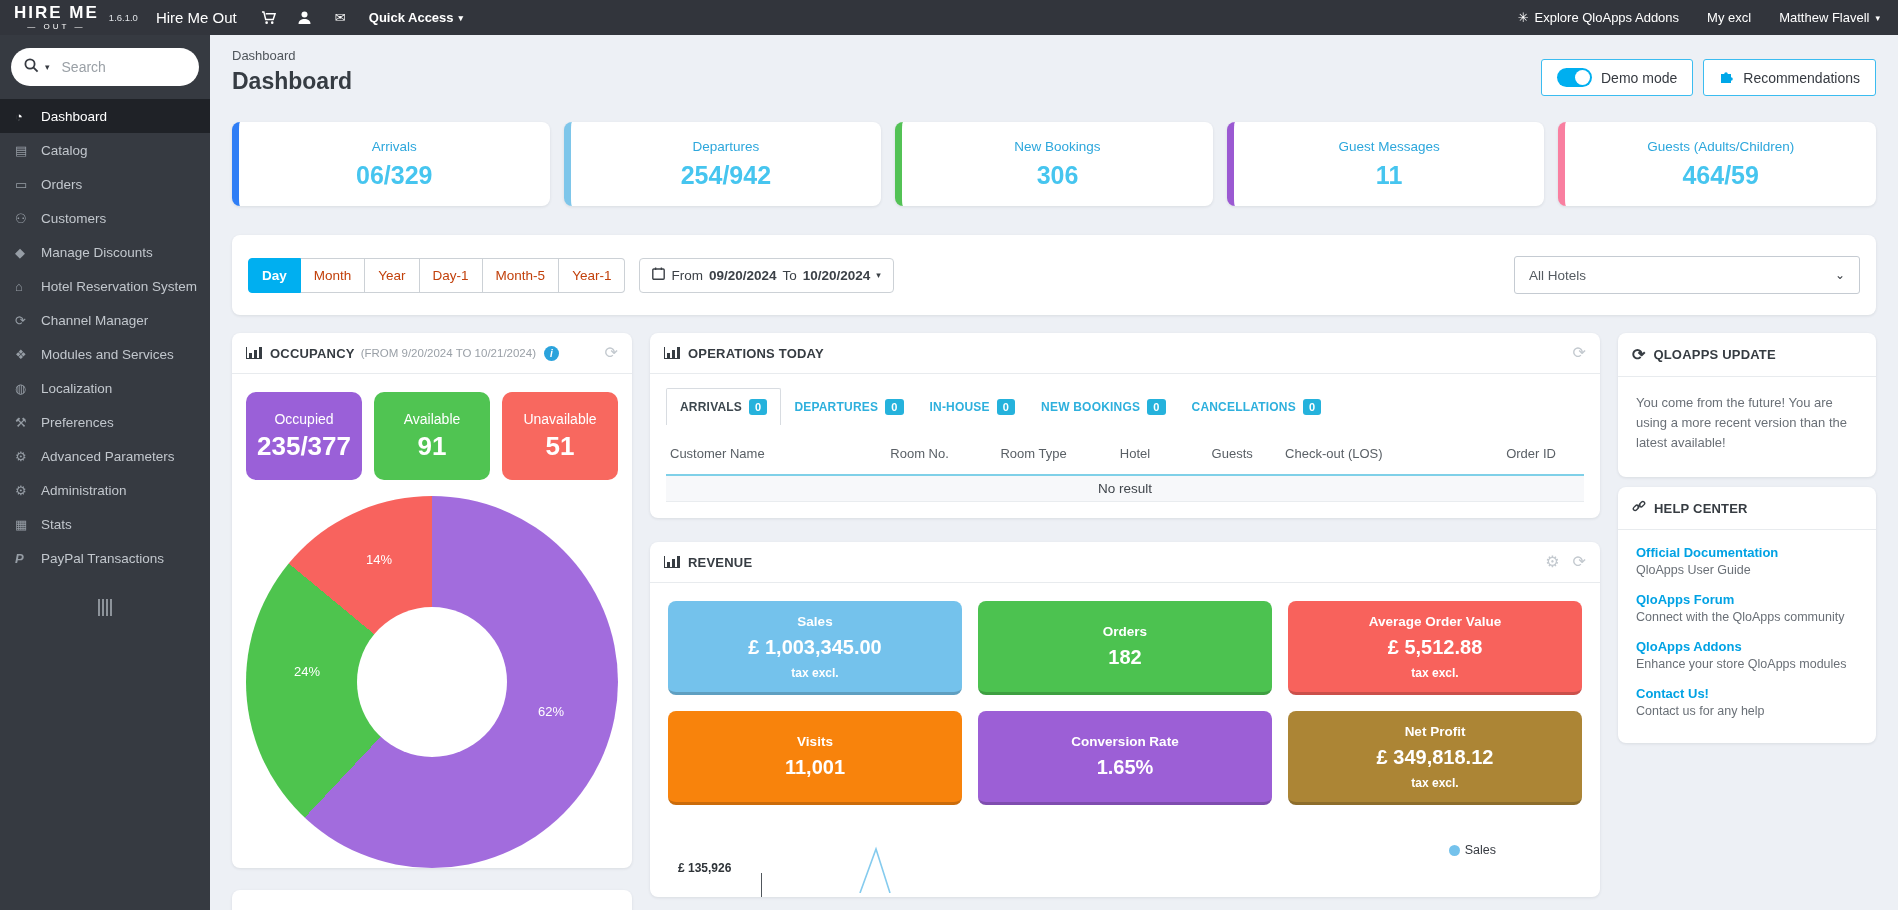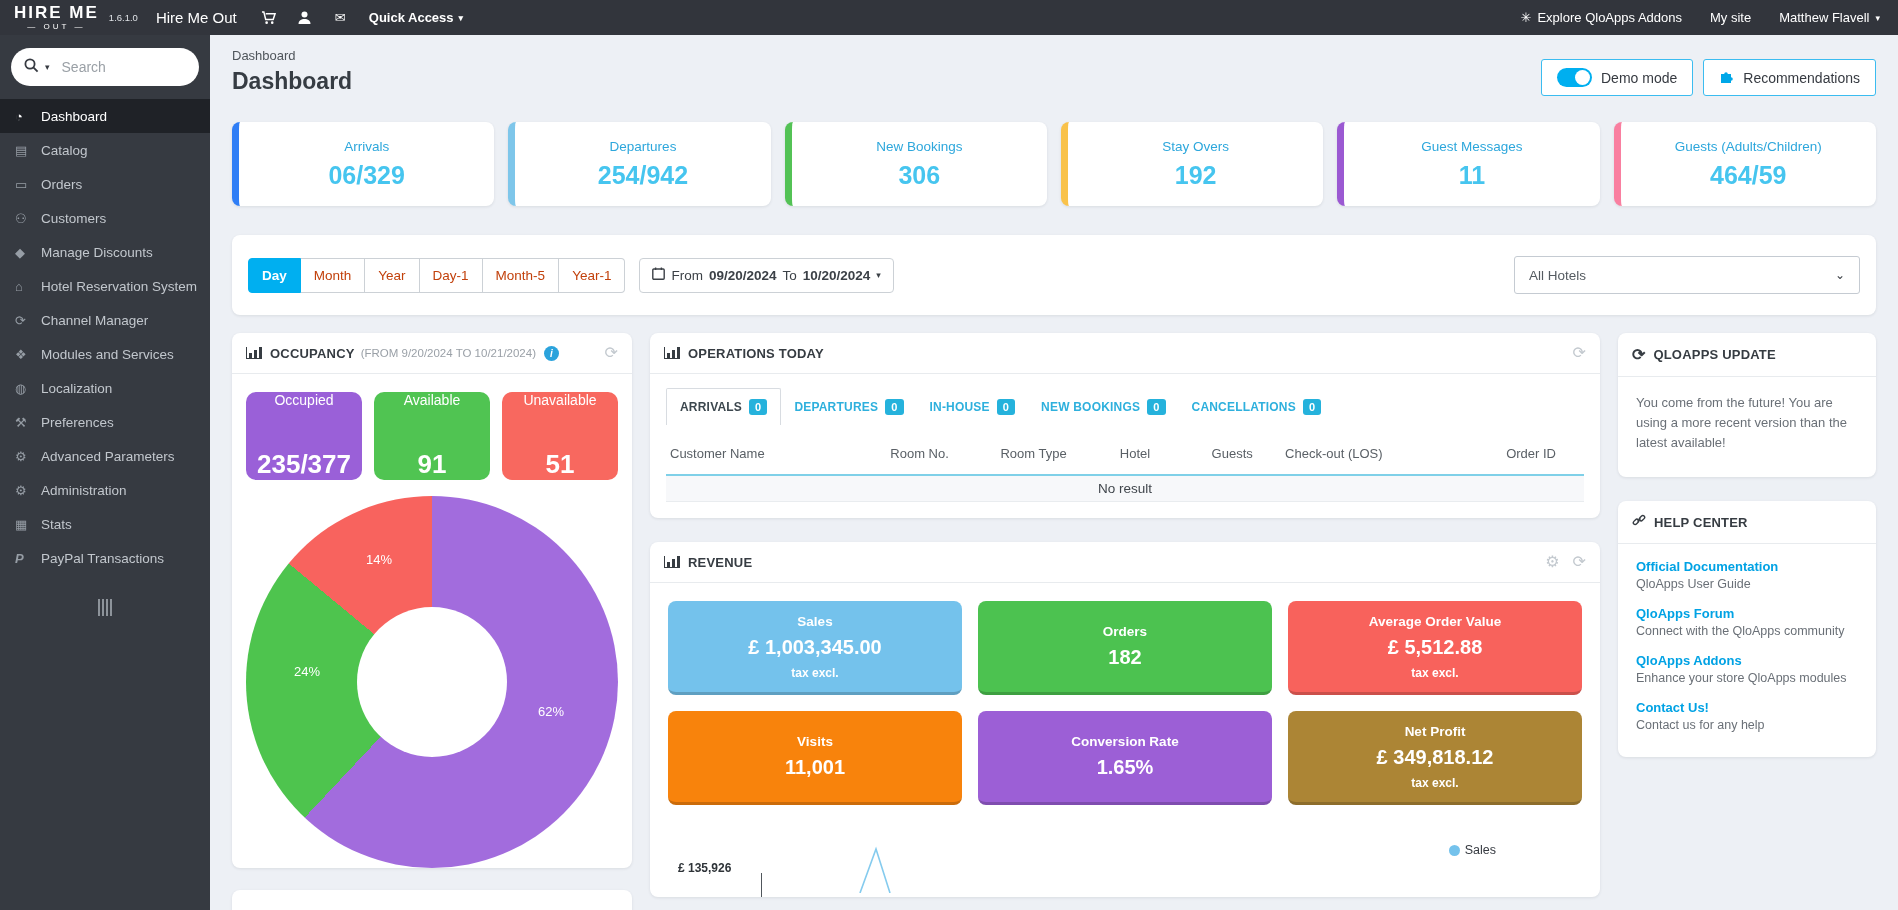--- a/index.html
+++ b/index.html
@@ -76,21 +76,21 @@
   .ph-title { font-size:13px; font-weight:700; color:#363c42; margin-left:8px; letter-spacing:.2px; }
   .ph-sub { font-size:11.5px; color:#9aa0a7; margin-left:6px; }
   .ph-actions { margin-left:auto; display:flex; gap:13px; align-items:center; }
   .ph-actions span { color:#c3c9cf; font-size:16px; cursor:pointer; line-height:1; }
   .chart-ico { display:inline-flex; align-items:flex-end; gap:2px; height:12px; padding-left:2px; border-left:1.5px solid #363c42; border-bottom:1.5px solid #363c42; }
   .chart-ico i { width:3px; background:#363c42; display:block; }
   .info-dot { width:15px; height:15px; background:#2ba3dc; border-radius:50%; color:#fff; font-size:10px; font-weight:700; font-style:italic; display:flex; align-items:center; justify-content:center; margin-left:8px; cursor:pointer; flex:none; }
 
   
   .occ-cards { display:flex; gap:12px; padding:18px 14px 6px; }
-  .occ-card { flex:1; height:88px; border-radius:10px; color:#fff; display:flex; flex-direction:column; align-items:center; justify-content:space-between; gap:4px; }
+  .occ-card { flex:1; height:88px; border-radius:10px; color:#fff; display:flex; flex-direction:column; align-items:center; justify-content:center; gap:4px; }
   .occ-label { font-size:14px; }
   .occ-value { font-size:26px; font-weight:700; }
   .occ-purple{background:#9a60d8}.occ-green{background:#50c452}.occ-red{background:#f8685f}
   .donut-wrap { width:372px; height:372px; margin:10px auto 20px; position:relative; }
   .donut { width:100%; height:100%; border-radius:50%;
            background:conic-gradient(#a26cdd 0 223.2deg, #4ec44e 223.2deg 309.6deg, #f8635e 309.6deg 360deg); }
   .donut-hole { position:absolute; left:111px; top:111px; width:150px; height:150px; background:#fff; border-radius:50%; }
   .dl { position:absolute; color:#fff; font-size:13px; }
   .dl-62 { left:292px; top:208px; }
   .dl-24 { left:48px; top:168px; }
@@ -119,21 +119,21 @@
   .rc-orange{background:#f8830c}.rc-purple{background:#9c5fd6}.rc-olive{background:#ac8535}
   .rev-chart { position:relative; height:78px; margin:4px 18px 0; }
   .y-label { position:absolute; left:10px; top:42px; font-size:12px; font-weight:700; color:#2e3338; }
   .y-axis { position:absolute; left:93px; top:54px; width:1px; height:24px; background:#50565c; }
   .spike { position:absolute; left:180px; bottom:0; }
   .legend { position:absolute; right:86px; top:24px; display:flex; align-items:center; gap:5px; font-size:12.5px; color:#363a41; cursor:pointer; }
   .legend-dot { width:11px; height:11px; border-radius:50%; background:#74c2ec; }
 
   
   .update-body { padding:16px 18px 24px; font-size:13px; color:#6a7077; line-height:1.55; }
-  .help-panel { margin-top:24px; }
+  .help-panel { margin-top:10px; }
   .help-body { padding:15px 18px 10px; }
   .help-link { margin-bottom:15px; }
   .hl-title { font-size:13px; font-weight:700; color:#00a2e4; cursor:pointer; }
   .hl-desc { font-size:12.5px; color:#6a7077; margin-top:3px; }
   .ph-dark { color:#363c42 !important; font-weight:bold; }
 </style>
 </head>
 <body>
 
 <div class="topbar">
@@ -162,21 +162,21 @@
   <div class="quick">
     <span>Quick Access</span>
     <span class="caret">▾</span>
   </div>
   <div class="top-right">
     <div>
       <span>✳</span>
       <span>Explore QloApps Addons</span>
     </div>
     <div>
-      <span>My site</span>
+      <span>My excl</span>
     </div>
     <div>
       <span>Matthew Flavell</span>
       <span class="caret">▾</span>
     </div>
   </div>
 </div>
 
 <div class="layout">
 
@@ -282,24 +282,20 @@
         <div class="kpi-label">Arrivals</div>
         <div class="kpi-value">06/329</div>
       </div>
       <div class="kpi k2">
         <div class="kpi-label">Departures</div>
         <div class="kpi-value">254/942</div>
       </div>
       <div class="kpi k3">
         <div class="kpi-label">New Bookings</div>
         <div class="kpi-value">306</div>
-      </div>
-      <div class="kpi k4">
-        <div class="kpi-label">Stay Overs</div>
-        <div class="kpi-value">192</div>
       </div>
       <div class="kpi k5">
         <div class="kpi-label">Guest Messages</div>
         <div class="kpi-value">11</div>
       </div>
       <div class="kpi k7">
         <div class="kpi-label">Guests (Adults/Children)</div>
         <div class="kpi-value">464/59</div>
       </div>
     </div>

